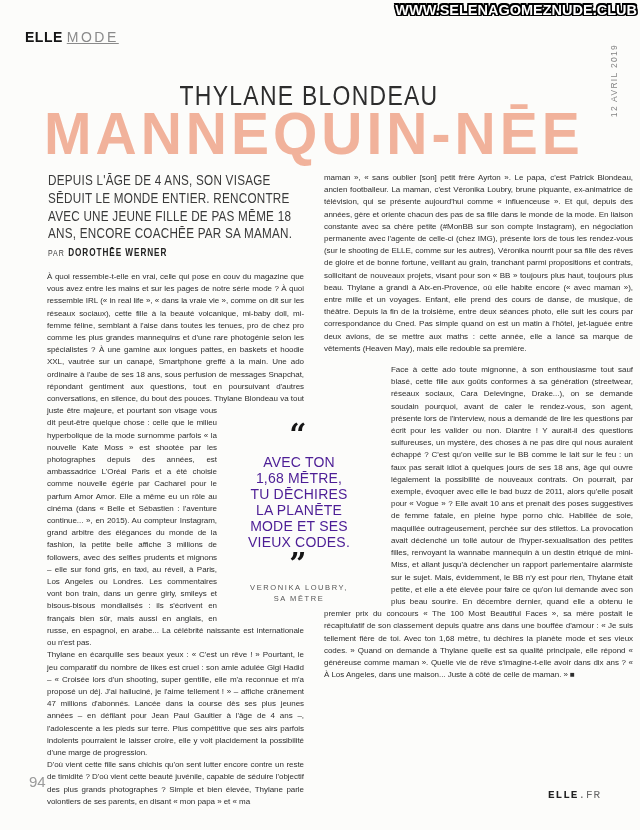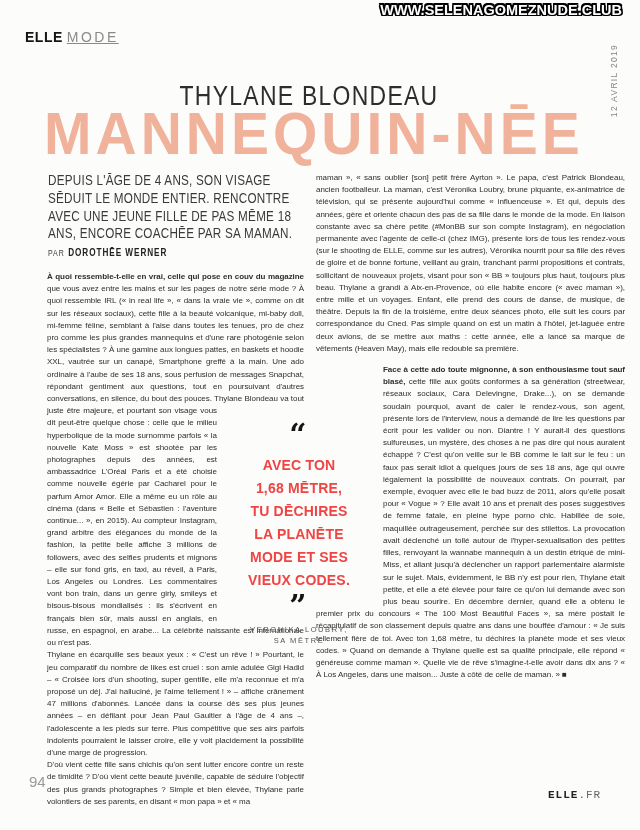--- a/index.html
+++ b/index.html
@@ -3,21 +3,21 @@
 <meta charset="utf-8">
 <style>
   html,body{margin:0;padding:0;background:#ddd;}
   .page{
     position:relative;width:640px;height:830px;margin:0 auto;
     background:#fcfcfa;overflow:hidden;
     font-family:"Liberation Sans",sans-serif;color:#2f2f2f;
   }
   
   .watermark{
-    position:absolute;top:2px;right:18px;
+    position:absolute;top:2px;right:3px;
     font-size:14.5px;font-weight:900;letter-spacing:0;
     color:#fff;white-space:nowrap;transform:scaleY(0.98);transform-origin:top right;
     text-shadow:-1.5px -1.5px 0 #000,1.5px -1.5px 0 #000,-1.5px 1.5px 0 #000,
                 1.5px 1.5px 0 #000,0 -1.5px 0 #000,0 1.5px 0 #000,
                 -1.5px 0 0 #000,1.5px 0 0 #000;
   }
   
   .masthead{position:absolute;left:25px;top:29px;font-size:14px;white-space:nowrap;}
   .masthead .brand{font-weight:800;color:#151515;letter-spacing:.5px;}
   .masthead .section{font-weight:400;color:#8a8a8a;letter-spacing:2.5px;margin-left:4px;text-decoration:underline;}
@@ -48,35 +48,35 @@
   .byline-prefix{font-size:9px;letter-spacing:1.2px;color:#3a3a3a;}
   .byline-author{font-size:10.5px;font-weight:800;letter-spacing:1.2px;color:#222;}
   
   .col{
     position:absolute;text-align:justify;
     font-size:8px;line-height:12.2px;letter-spacing:-0.05px;color:#2e2e2e;
   }
   .col p{margin:0;}
   .col p.gap-before{margin-top:9px;}
   .col-left{left:47px;top:271px;width:257px;}
-  .col-right{left:316px;top:172px;width:309px;}
-  .lead{font-weight:700;}
+  .col-right{left:324px;top:172px;width:309px;}
+  .lead{font-weight:400;}
   .spacer-right{float:right;width:80px;height:196px;margin:12.4px 0 0 7px;}
   .spacer-left{float:left;width:60px;height:220px;margin:12.4px 7px 0 0;}
   
   .pull-quote{
     position:absolute;left:226px;top:424px;width:146px;text-align:center;
   }
   .pq-mark{
     font-family:"DejaVu Serif",serif;font-weight:700;font-size:30px;
     line-height:.75;letter-spacing:2px;color:#151515;display:block;
   }
   .pq-text{
     display:block;margin:7px 0 3px;white-space:pre-line;
-    font-size:14px;line-height:23px;font-weight:700;color:#ef4444;
+    font-size:14px;line-height:16px;font-weight:400;color:#4c1d95;
     letter-spacing:.2px;
   }
   .pq-attr{
     display:block;margin-top:7px;white-space:pre-line;
     font-size:7.5px;line-height:11px;letter-spacing:1.6px;color:#555;
   }
   
   .page-number{position:absolute;left:29px;top:773px;font-size:15px;color:#9a9a9a;}
   .footer-site{position:absolute;left:548px;top:789px;font-size:11px;letter-spacing:1px;white-space:nowrap;font-family:Liberation Mono, monospace;}
   .footer-site .site-brand{font-weight:800;color:#222;}

